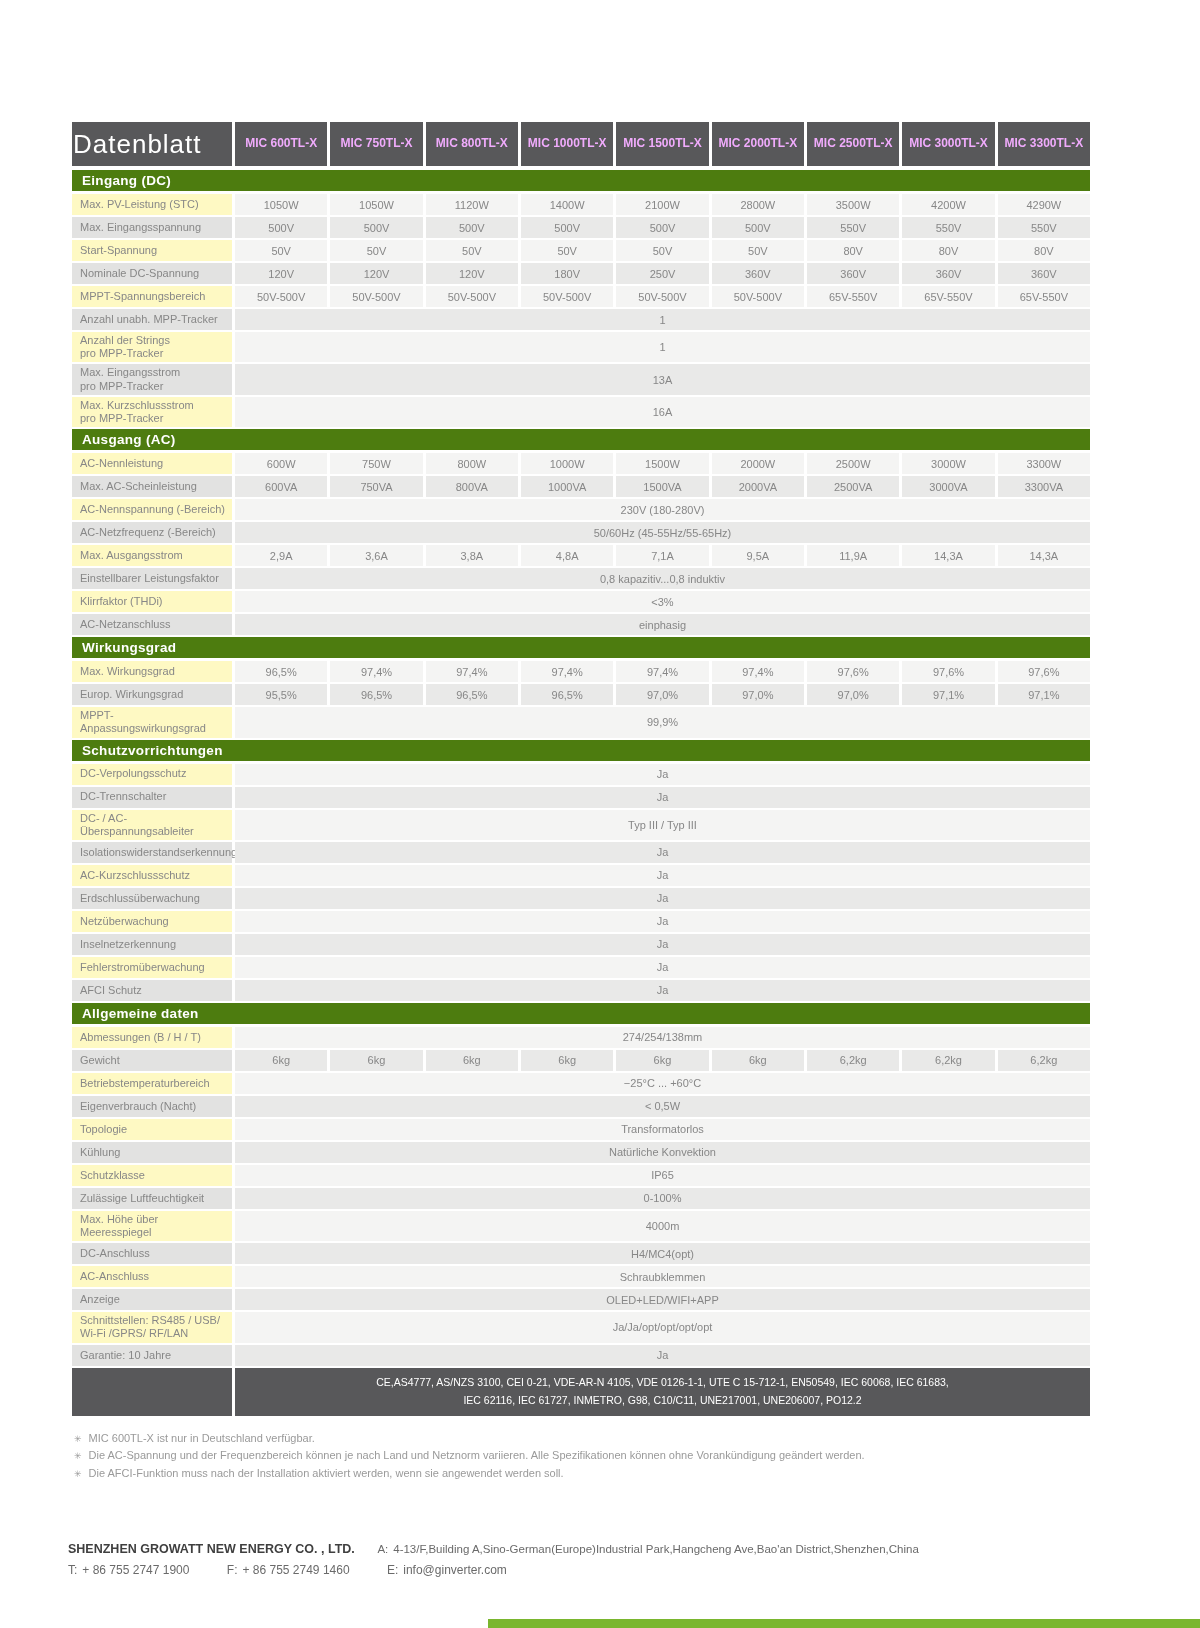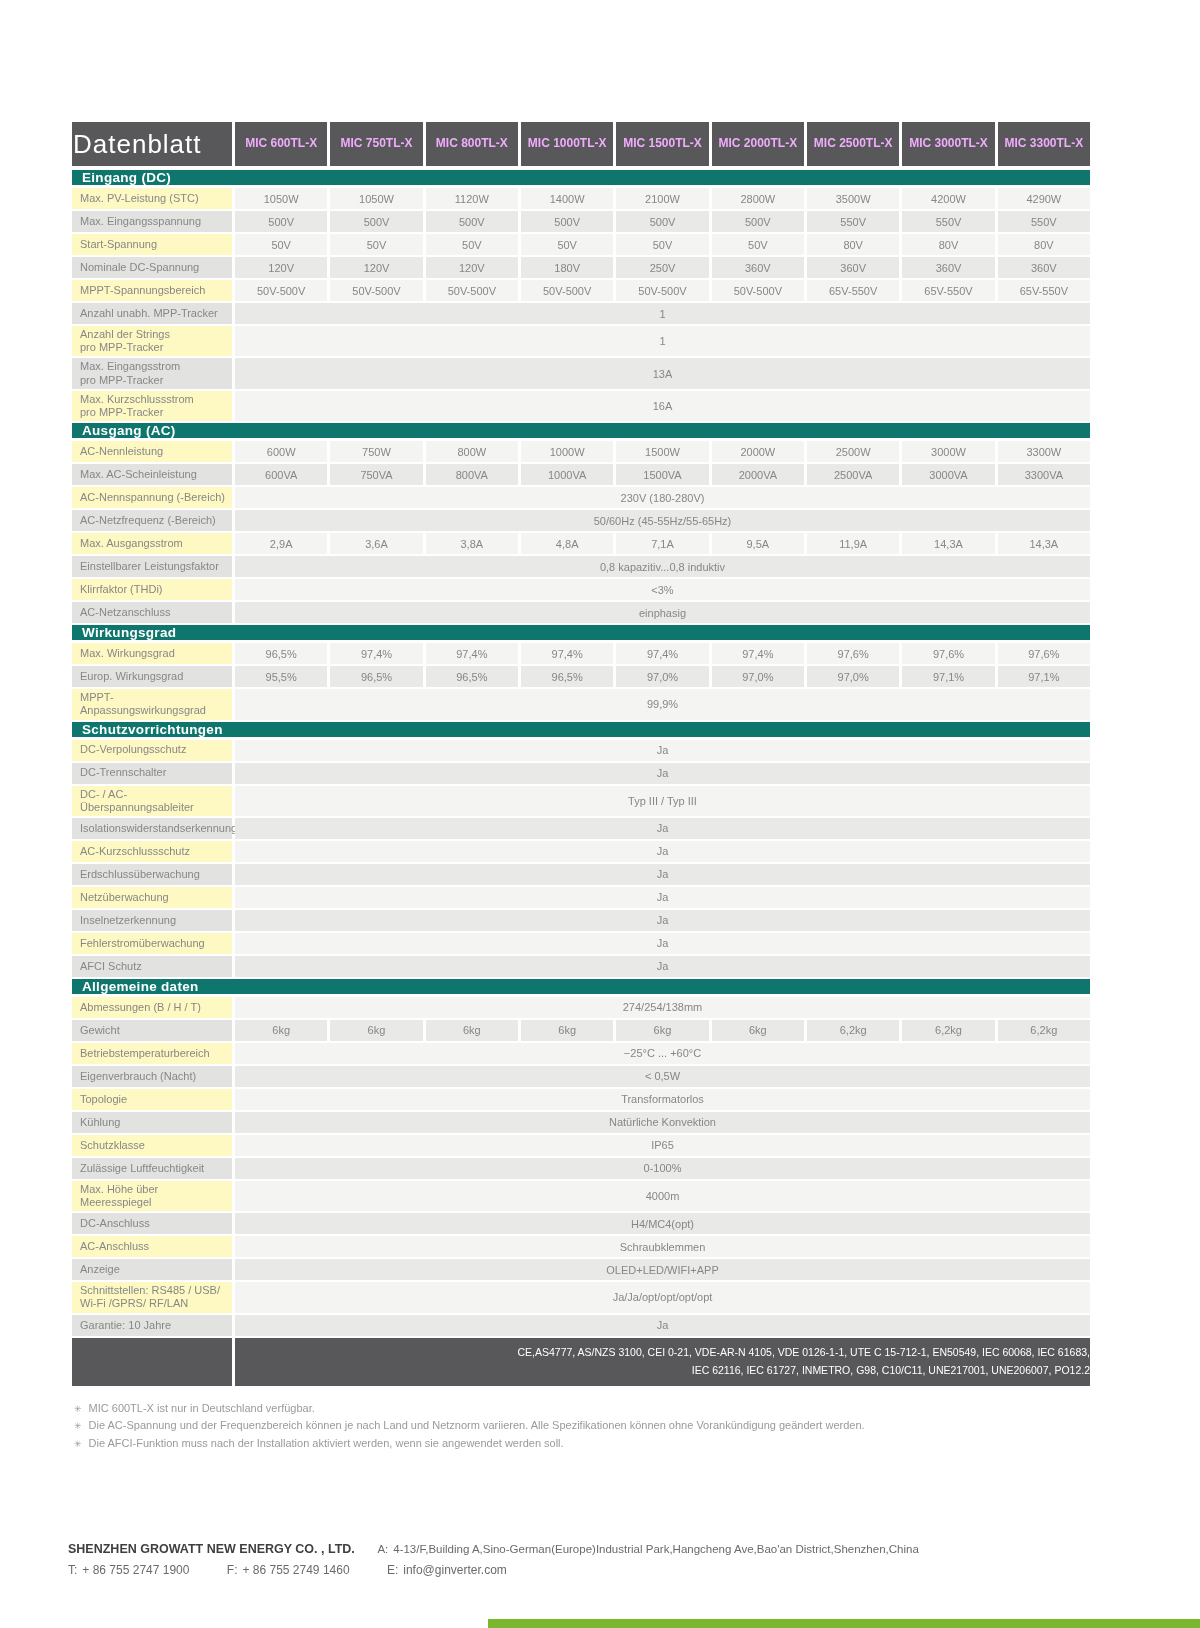--- a/index.html
+++ b/index.html
@@ -20,22 +20,22 @@
     color:#fff; font-size:26px; letter-spacing:1px;
     display:flex; align-items:center; padding-left:1px; font-weight:400;
   }
   .model-cell {
     color:#f0abfc; font-size:12px; font-weight:bold; text-align:center;
     display:flex; align-items:center; justify-content:center; line-height:1.1;
   }
 
   
   .section-bar {
-    background:#0f766e; color:#fff; font-weight:bold; font-size:13.5px;
-    height:15px; display:flex; align-items:center; padding-left:10px;
+    background:#4d7c0f; color:#fff; font-weight:bold; font-size:13.5px;
+    height:21px; display:flex; align-items:center; padding-left:10px;
     margin:2px 0 3px 0; letter-spacing:0.3px;
   }
 
   
   .row { margin-bottom:2px; }
   .row .cell { min-height:21px; }
   .label-cell {
     font-size:11px; color:#878787; padding:2px 2px 2px 8px;
     display:flex; align-items:center; white-space:pre-line; line-height:1.2;
   }
@@ -46,21 +46,21 @@
   .merged { grid-column:2 / -1; }
   .shade-a .cell { background:#f4f4f3; }
   .shade-a .label-cell { background:#fef9c3; }
   .shade-b .cell { background:#e9e9e8; }
   .shade-b .label-cell { background:#e2e2e1; }
 
   
   .cert-row { margin-top:2px; }
   .cert-row .cell { background:#58585a; min-height:48px; }
   .cert-cell {
-    display:flex; flex-direction:column; align-items:flex-end; justify-content:center;
+    display:flex; flex-direction:column; align-items:center; justify-content:center;
     color:#fff; font-size:10.5px; line-height:1.7; text-align:center;
   }
 
   
   .footnotes { margin-top:14px; padding-left:2px; }
   .footnote { font-size:11px; color:#9a9a9a; line-height:1.6; display:flex; }
   .footnote .marker { margin-right:7px; font-size:9px; padding-top:2px; }
 
   
   .company { position:absolute; left:68px; top:1542px; width:1060px; color:#6a6a6a; }

